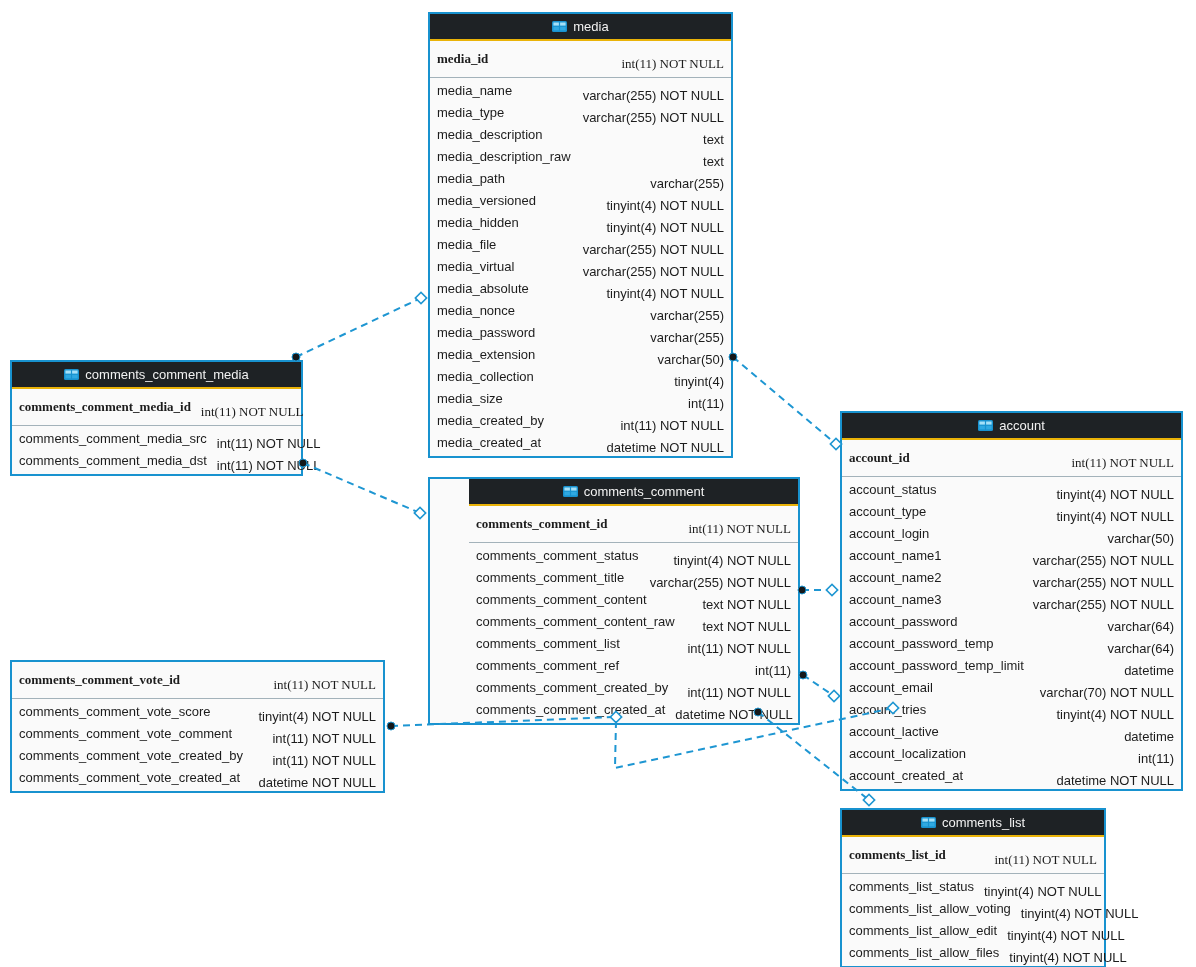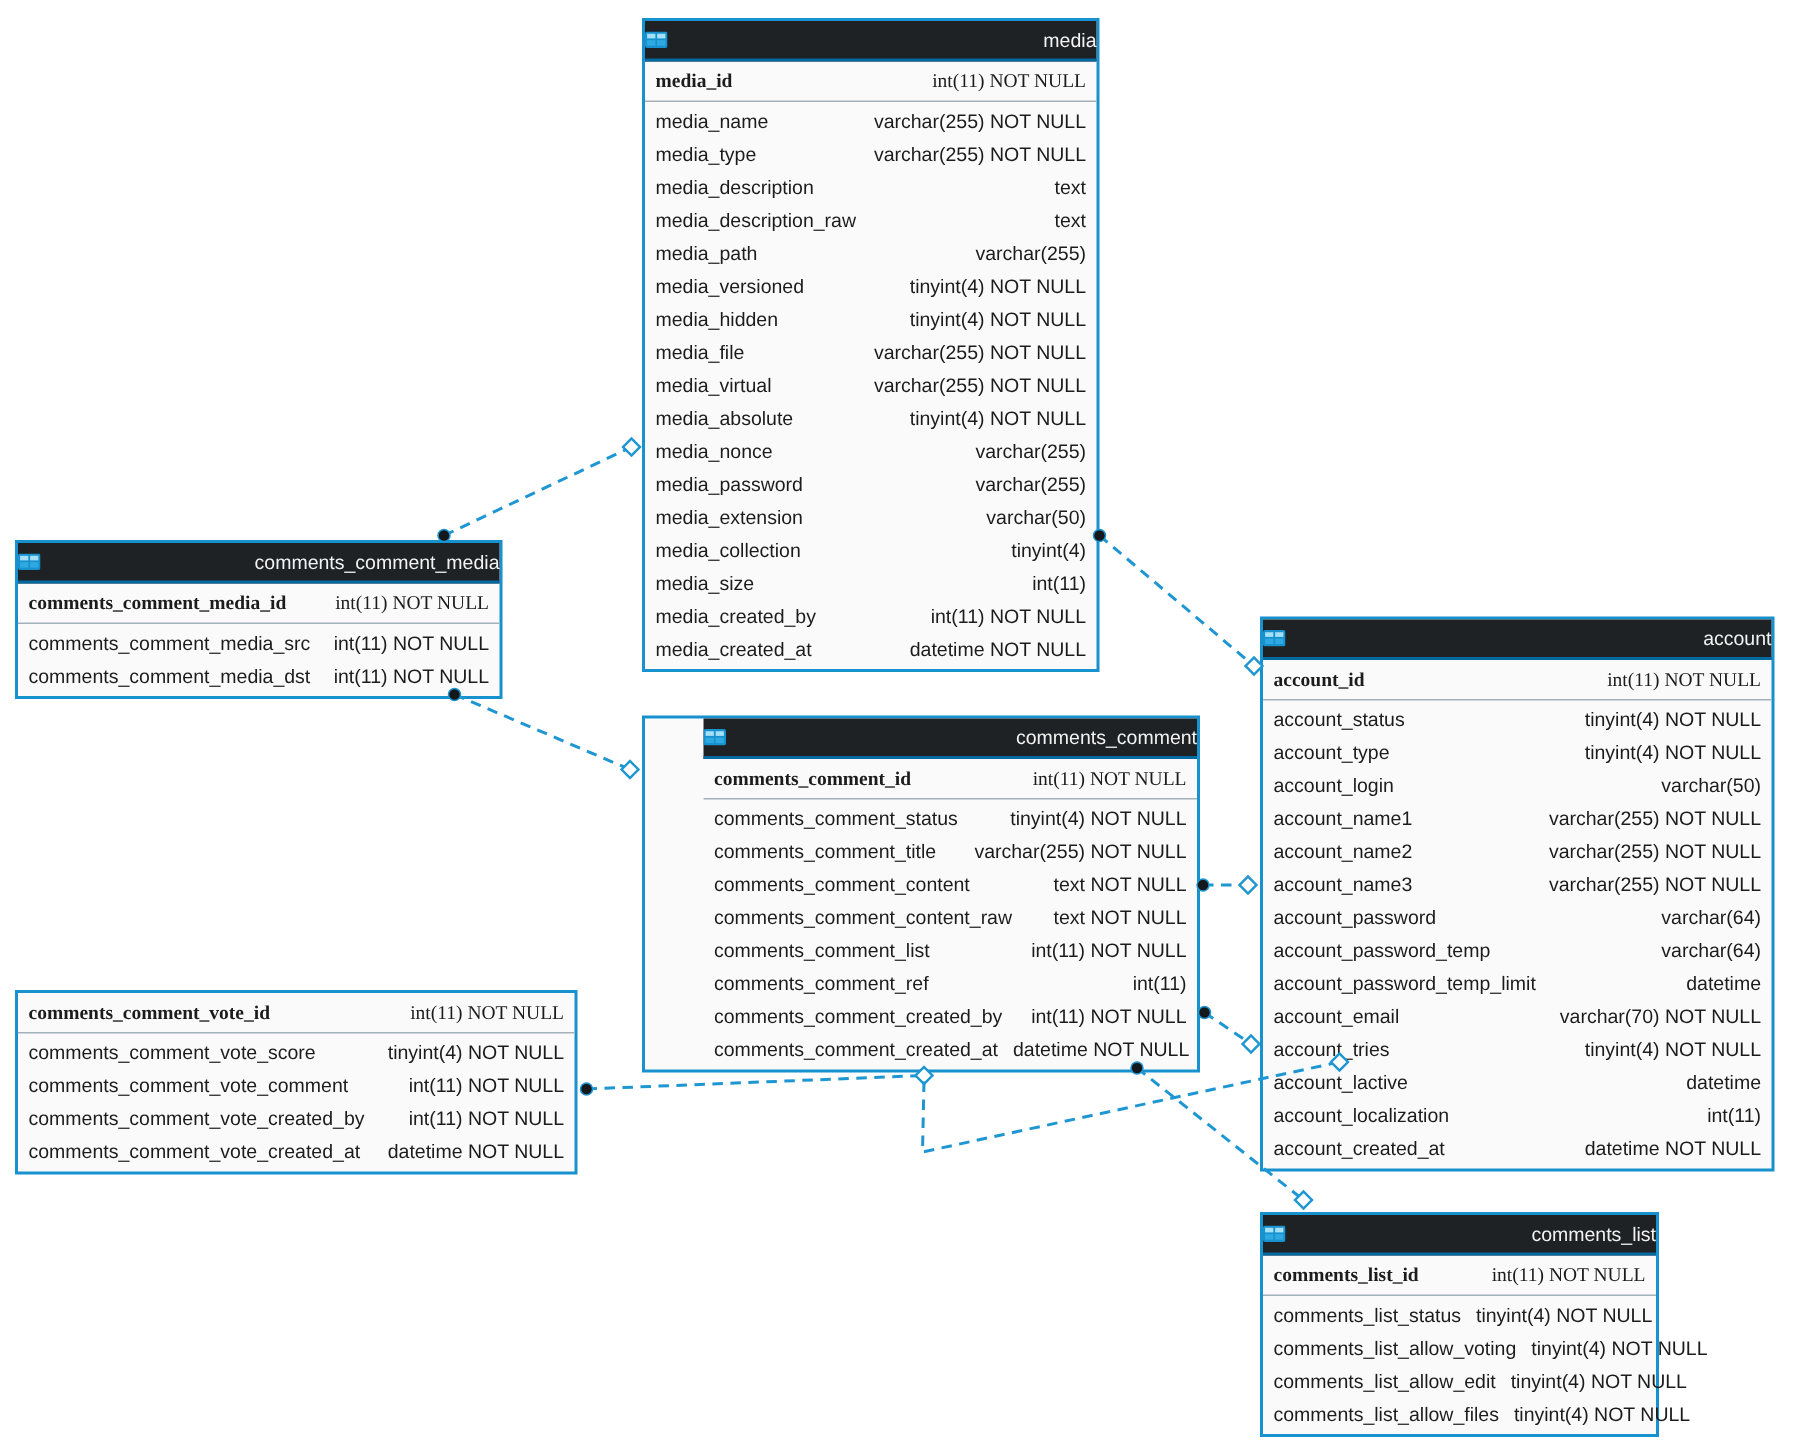--- a/index.html
+++ b/index.html
@@ -12,24 +12,24 @@
   }
   .table-figure{
     position:absolute;
     border:2px solid #1892cf;
     background:#fafafa;
     box-sizing:border-box;
   }
   .tbl-header{
     height:25px;
     background:#1e2225;
-    border-bottom:2px solid #0369a1;
+    border-bottom:2px solid #eab308;
     display:flex;
     align-items:center;
-    justify-content:space-between;
+    justify-content:center;
     gap:6px;
     color:#f2f2f2;
     font-size:13px;
   }
   .tbl-icon{display:inline-flex;align-items:center;}
   .tbl-title{white-space:nowrap;}
   .pk-row{
     display:flex;
     justify-content:space-between;
     align-items:center;
@@ -48,21 +48,21 @@
     justify-content:space-between;
     align-items:center;
     height:22px;
     line-height:22px;
     padding:0 7px;
     font-size:13px;
     color:#1c1c1c;
     white-space:nowrap;
   }
   .col-name{margin-right:10px;}
-  .col-type{text-align:center;}
+  .col-type{text-align:center;margin-top:10px;}
   #rel-overlay{
     position:absolute;
     left:0;top:0;
     pointer-events:none;
   }
   .rel-line{
     fill:none;
     stroke:#1e96d2;
     stroke-width:2;
     stroke-dasharray:7 5;
@@ -163,21 +163,21 @@
         <div class="col-row">
           <span class="col-name">media_created_by</span>
           <span class="col-type">int(11) NOT NULL</span>
         </div>
         <div class="col-row">
           <span class="col-name">media_created_at</span>
           <span class="col-type">datetime NOT NULL</span>
         </div>
       </div>
     </div>
-    <div class="table-figure" style="left: 10px; top: 360px; width: 325px;">
+    <div class="table-figure" style="left: 10px; top: 360px; width: 293px;">
       <div class="tbl-header">
         <span class="tbl-icon">
           <svg width="15" height="11" viewBox="0 0 15 11">
             <rect x="0" y="0" width="15" height="11" rx="1.5" fill="#1892cf"></rect>
             <rect x="1.4" y="1.5" width="5.5" height="3.1" fill="#a5e0f8"></rect>
             <rect x="8.1" y="1.5" width="5.5" height="3.1" fill="#a5e0f8"></rect>
             <rect x="1.4" y="5.8" width="5.5" height="3.6" fill="#2fa9e2"></rect>
             <rect x="8.1" y="5.8" width="5.5" height="3.6" fill="#2fa9e2"></rect>
           </svg>
         </span>

